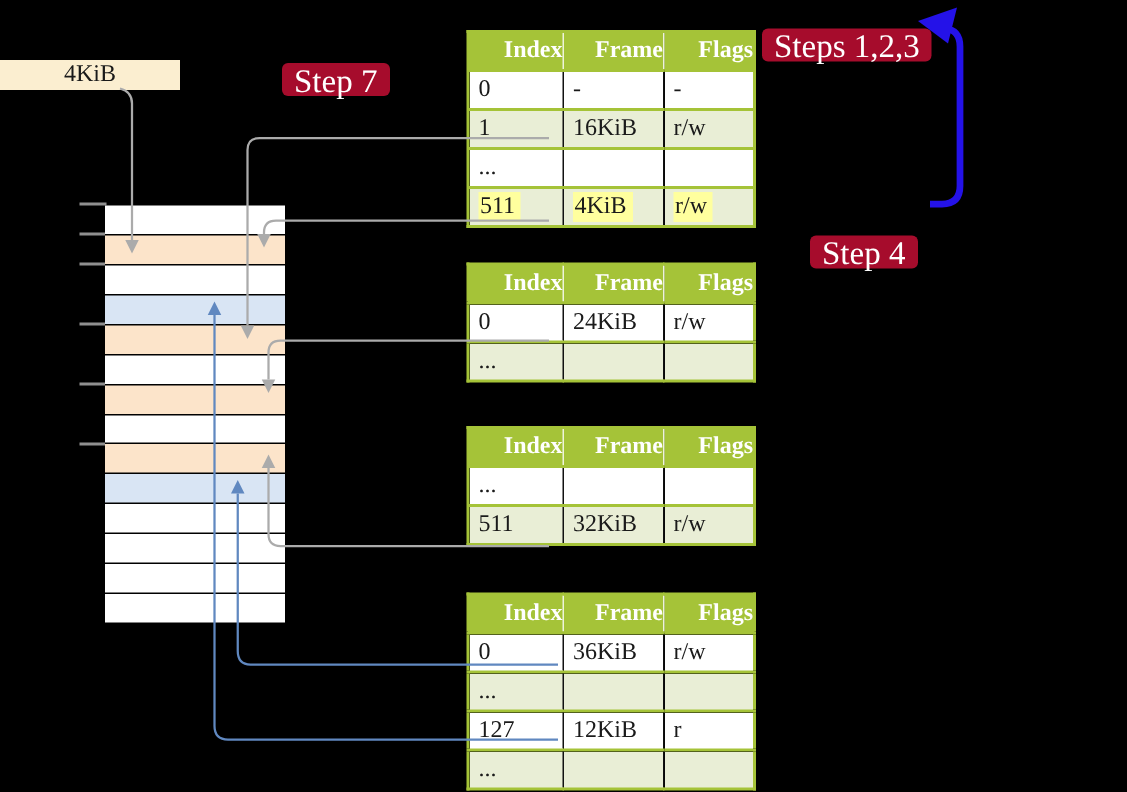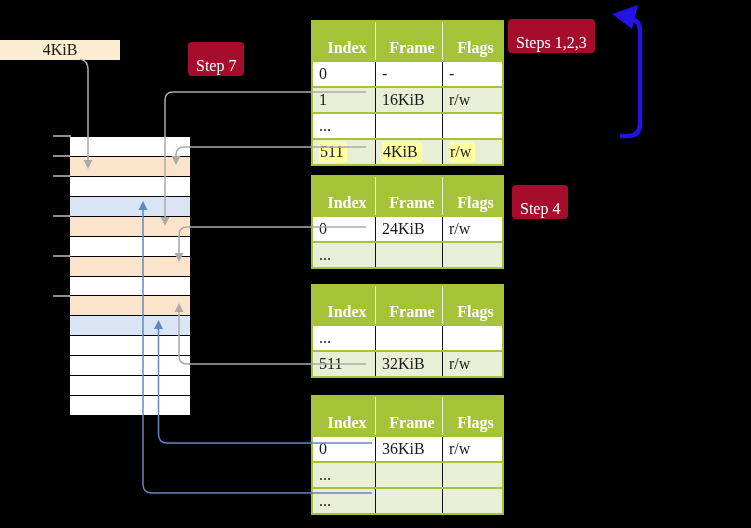--- a/index.html
+++ b/index.html
@@ -2,22 +2,22 @@
 <html style="--badge-red: #a60c2c; --badge-blue: #5429f0; --arrow-blue: #2412e8; --table-green: #a5c338; --row-green: #e9eed6; --cream: #fbeed0; --peach: #fce4ca; --light-blue: #d9e5f4; --connector-gray: #ababab; --connector-blue: #6088c0; --highlight-yellow: #ffff9e;"><head>
 <meta charset="utf-8">
 <style>
   html,body{margin:0;padding:0;background:#000;}
   #stage{
     position:relative;width:751px;height:528px;background:#000;overflow:hidden;
     font-family:"Liberation Serif","DejaVu Serif",serif;
   }
   
   .badge{
-    position:absolute;height:17px;line-height:17px;padding:15px 8px 2px;
-    border-radius:4px;color:#fff;font-size:16px;white-space:nowrap;
+    position:absolute;height:17px;line-height:17px;padding:3px 8px 2px;
+    border-radius:4px;color:#fff;font-size:22px;white-space:nowrap;
   }
   .badge.red{background:var(--badge-red,#a60c2c);}
   .badge.blue{background:var(--badge-blue,#5429f0);}
   #frame-label{
     position:absolute;left:0;top:40px;width:120px;height:20px;
     background:var(--cream,#fbeed0);color:#1a1a1a;font-size:16px;
     text-align:center;line-height:20px;
   }
   
   #memcol{
@@ -32,21 +32,21 @@
   .tick{position:absolute;left:53px;width:18px;height:2px;background:#8f8f8f;}
   
   .ptable{position:absolute;left:311px;}
   table.pt{
     border-collapse:collapse;table-layout:fixed;width:169px;
     border:2px solid var(--table-green,#a5c338);
     font-size:16px;color:#1a1a1a;
   }
   table.pt th{
     background:var(--table-green,#a5c338);color:#fff;font-weight:bold;
-    text-align:center;height:24px;padding:14px 0 0 6px;
+    text-align:right;height:24px;padding:0 0 0 6px;
     border-left:1px solid #eef4da;
   }
   table.pt th:first-child{border-left:none;}
   table.pt td{
     height:24px;padding:0 0 0 6px;vertical-align:middle;
     border-left:1px solid #111;border-top:2px solid var(--table-green,#a5c338);
     background:#fff;overflow:hidden;white-space:nowrap;
   }
   table.pt td:last-child{border-right:1px solid #111;}
   table.pt tr.shaded td{background:var(--row-green,#e9eed6);}
@@ -62,21 +62,21 @@
 </style>
 </head>
 <body>
 
 <div id="stage">
 
   <div id="frame-label">4KiB</div>
 
   <div class="badge red" style="left:188px;top:42px;">Step 7</div>
   <div class="badge red" style="left:508px;top:19px;">Steps 1,2,3</div>
-  <div class="badge red" style="left:512px;top:157px;margin-top:28px;">Step 4</div>
+  <div class="badge red" style="left:540px;top:157px;">Step 4</div>
 
   <div class="tick" style="top:135px;"></div>
   <div class="tick" style="top:155px;"></div>
   <div class="tick" style="top:175px;"></div>
   <div class="tick" style="top:215px;"></div>
   <div class="tick" style="top:255px;"></div>
   <div class="tick" style="top:295px;"></div>
 
   <div id="memcol">
       <div class="mrow white"></div>
@@ -187,20 +187,25 @@
           <tr>
             <td>0</td>
             <td>36KiB</td>
             <td>r/w</td>
           </tr>
           <tr class="shaded">
             <td>...</td>
             <td></td>
             <td></td>
           </tr>
+          <tr>
+            <td>127</td>
+            <td>12KiB</td>
+            <td>r</td>
+          </tr>
           <tr class="shaded">
             <td>...</td>
             <td></td>
             <td></td>
           </tr>
         </tbody>
       </table>
   </div>
 
   <svg id="overlay" width="751" height="528" viewBox="0 0 751 528">

